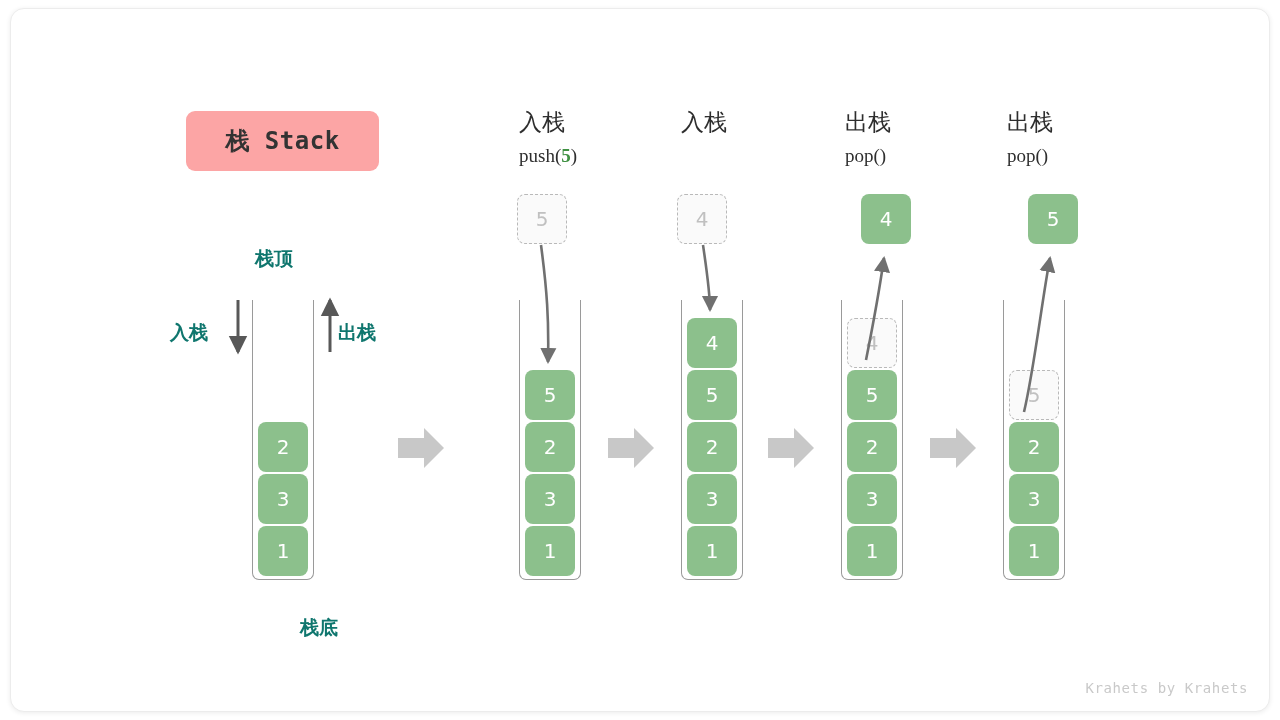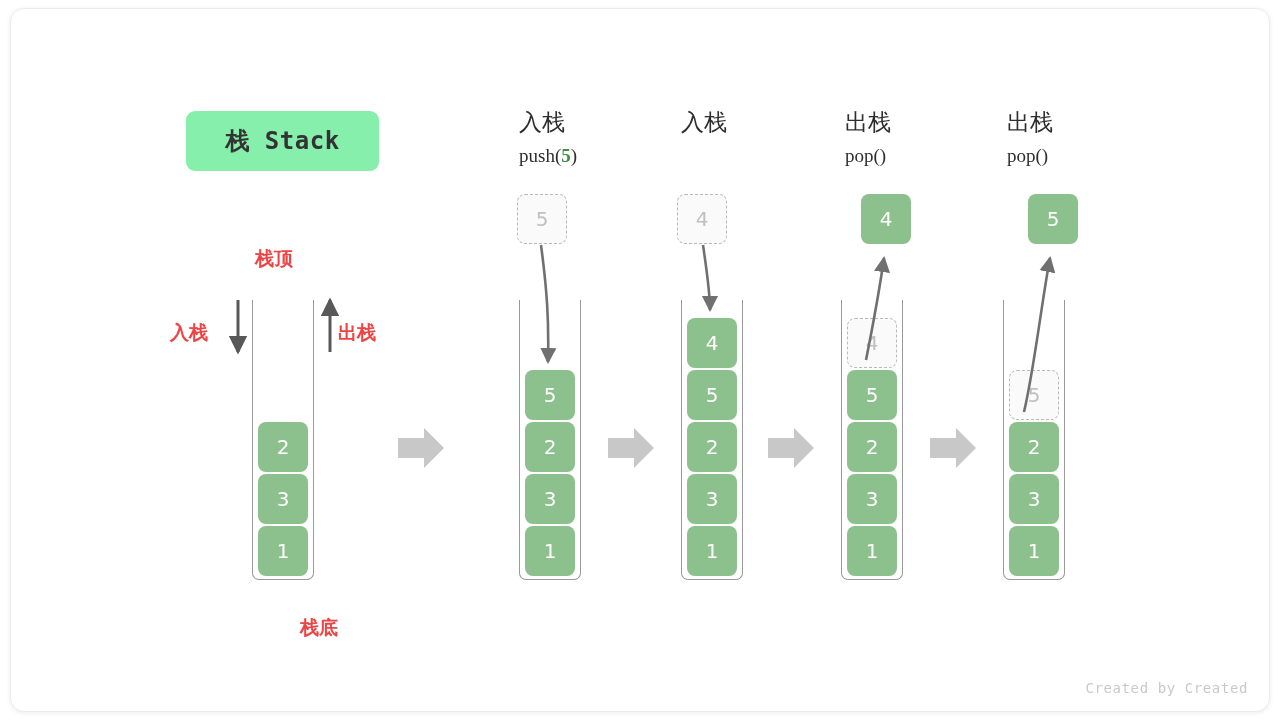--- a/index.html
+++ b/index.html
@@ -28,21 +28,21 @@
     box-sizing: border-box;
   }
 
   
   .title-chip {
     position: absolute;
     left: 186px;
     top: 111px;
     width: 193px;
     height: 60px;
-    background: #86efac;
+    background: #fca5a5;
     border-radius: 9px;
     display: flex;
     align-items: center;
     justify-content: center;
     font-family: "DejaVu Sans Mono", "Liberation Mono", monospace;
     font-size: 24px;
     font-weight: bold;
     color: #333333;
     letter-spacing: 0.5px;
   }
@@ -108,21 +108,21 @@
     color: #c0c0c0;
     border: 1.8px dashed #b9b9b9;
   }
 
   
   .label {
     position: absolute;
     font-family: "DejaVu Sans", "Liberation Sans", sans-serif;
     font-size: 19px;
     font-weight: bold;
-    color: #ef4444;
+    color: #0f766e;
     white-space: nowrap;
   }
 
   
   svg.overlay {
     position: absolute;
     left: 0;
     top: 0;
     width: 1280px;
     height: 720px;
@@ -246,14 +246,14 @@
 
     <path d="M541,245 C547,290 549,320 548,362" stroke="#707070" stroke-width="2.6" fill="none" marker-end="url(#head-gray)"></path>
 
     <path d="M703,245 C707,272 710,292 710,310" stroke="#707070" stroke-width="2.6" fill="none" marker-end="url(#head-gray)"></path>
 
     <path d="M866,360 C872,330 878,300 884,258" stroke="#707070" stroke-width="2.6" fill="none" marker-end="url(#head-gray)"></path>
 
     <path d="M1024,412 C1034,370 1042,300 1050,258" stroke="#707070" stroke-width="2.6" fill="none" marker-end="url(#head-gray)"></path>
   </svg>
 
-  <div class="watermark">Created by Created</div>
+  <div class="watermark">Krahets by Krahets</div>
 </div>
 
 </body></html>

